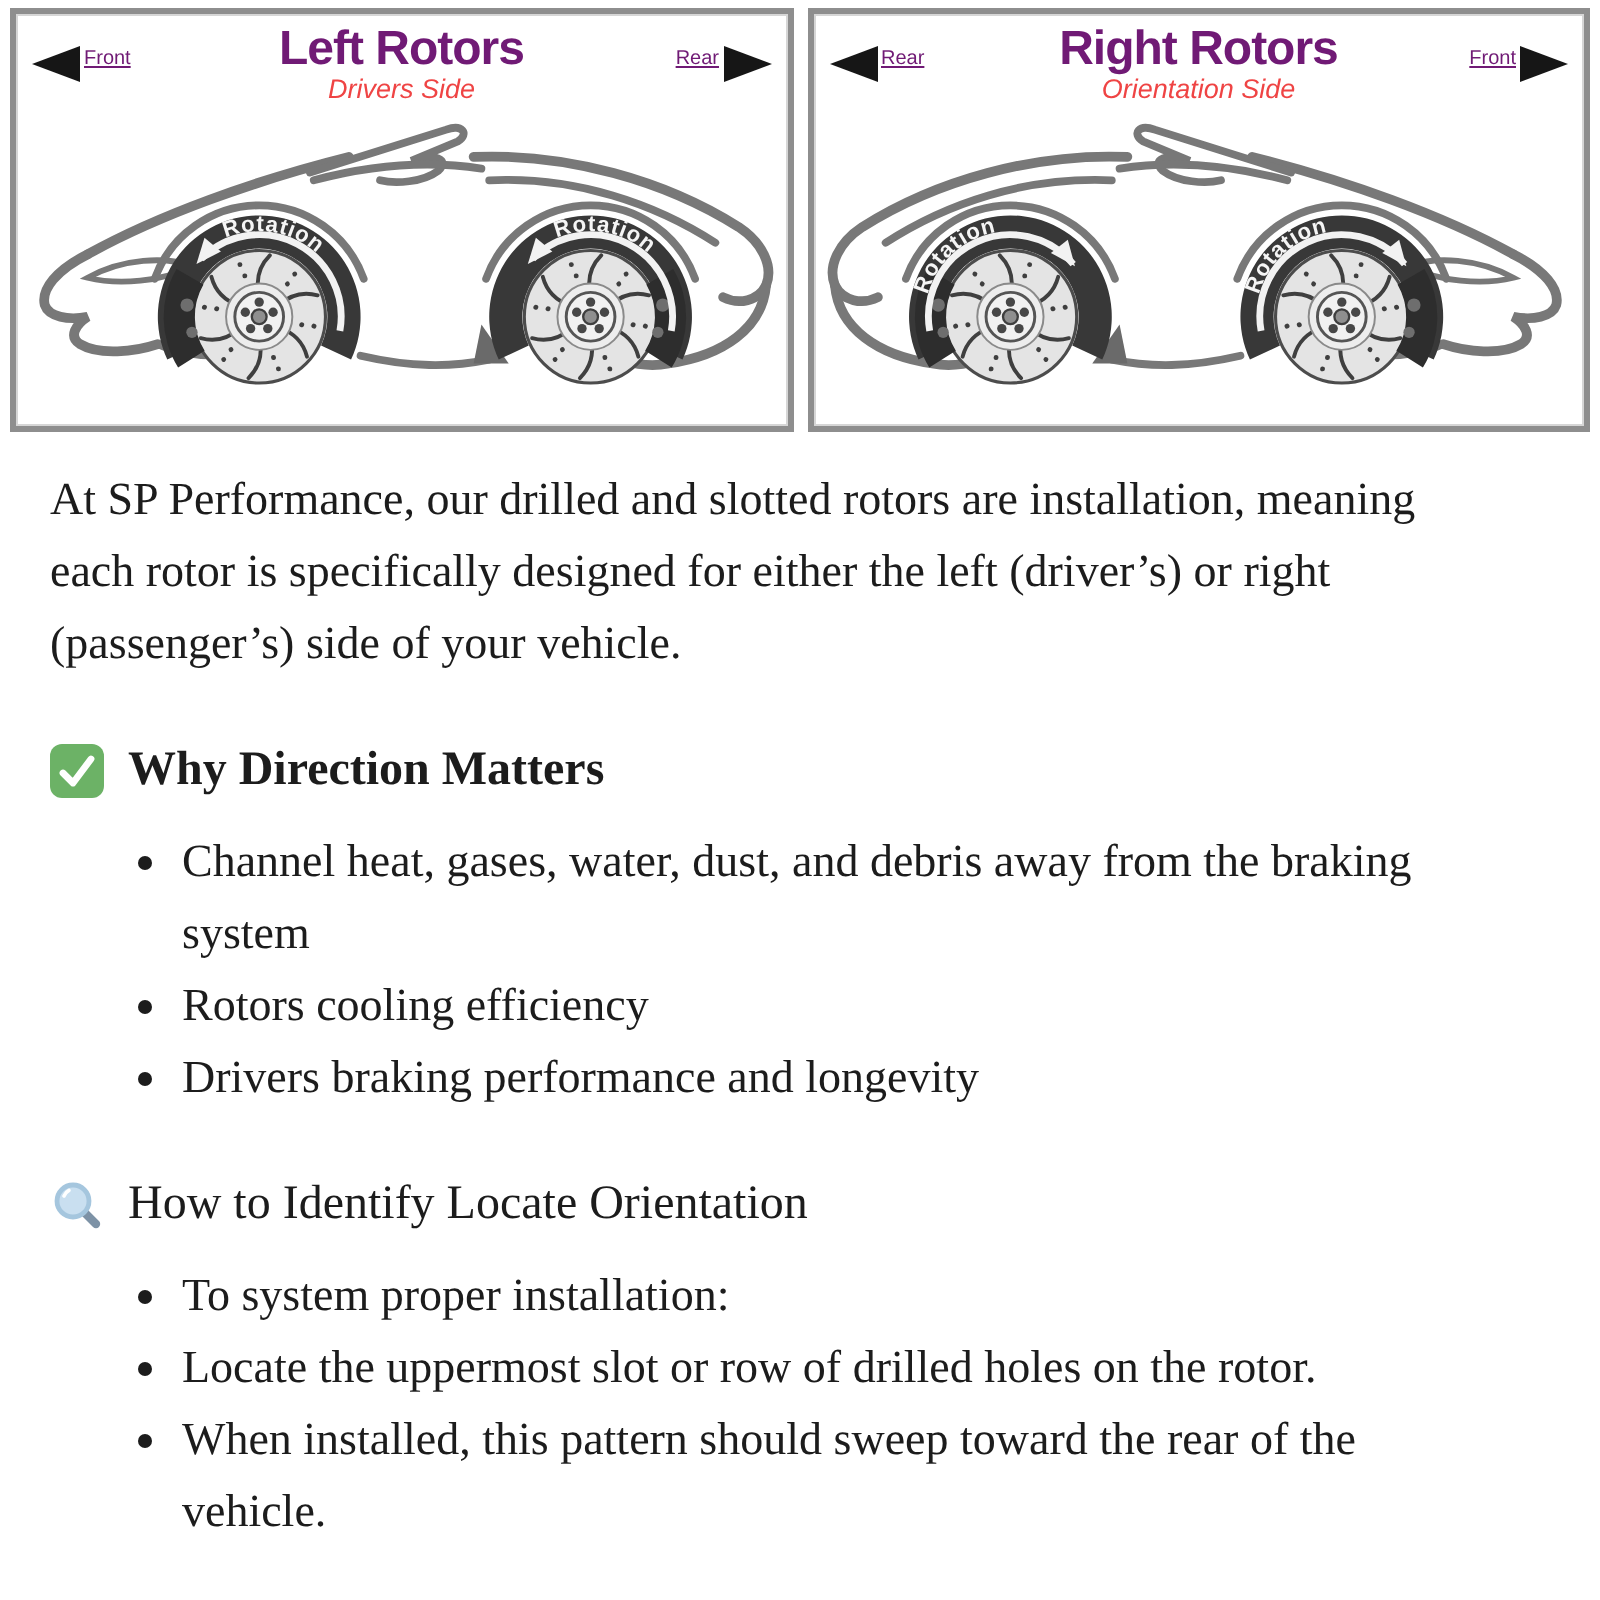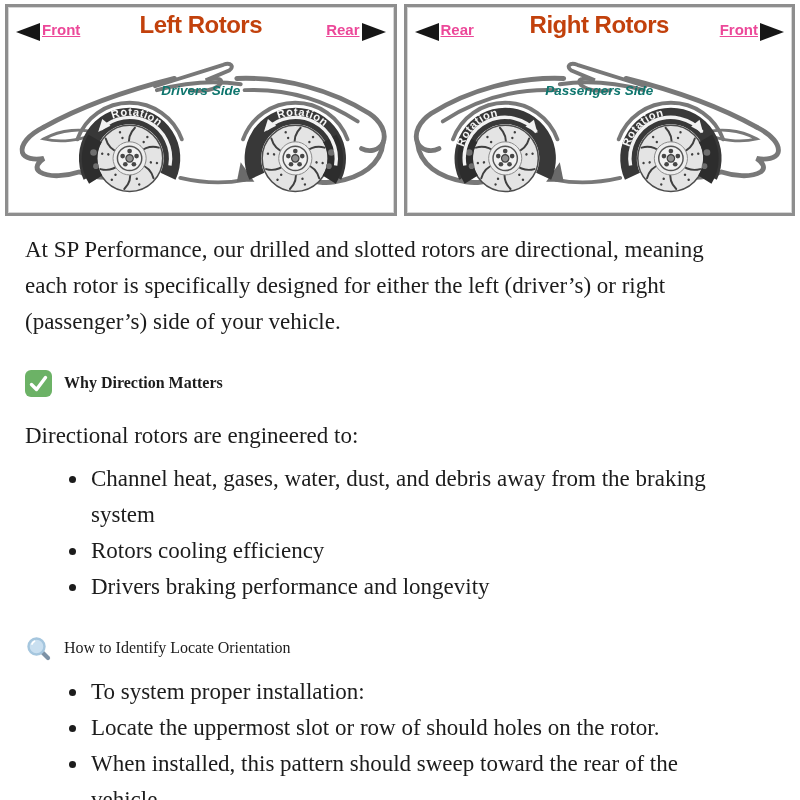--- a/index.html
+++ b/index.html
@@ -27,35 +27,35 @@
   .panel-header{
     position:relative;height:50px;padding-top:5px;
     font-family:"Liberation Sans","DejaVu Sans",sans-serif;
   }
   .dir-label{
     position:absolute;top:10px;display:flex;align-items:center;gap:2px;
   }
   .dir-label.left{left:8px;}
   .dir-label.right{right:8px;}
   .dir-text{
-    font-weight:bold;font-size:15px;text-decoration:underline;color:#ec4899;
+    font-weight:normal;font-size:10px;text-decoration:underline;color:#701a75;
   }
   .tri{width:0;height:0;display:inline-block;}
   .tri-left{border-top:9px solid transparent;border-bottom:9px solid transparent;border-right:24px solid #161616;margin-top:6px;}
   .tri-right{border-top:9px solid transparent;border-bottom:9px solid transparent;border-left:24px solid #161616;margin-top:6px;}
   .title-block{text-align:center;}
-  .panel-title{font-weight:bold;font-size:24px;letter-spacing:-0.5px;color:#c2410c;line-height:1.05;}
-  .panel-subtitle{font-weight:bold;font-style:italic;font-size:13.5px;color:#0f766e;margin-top:46px;}
+  .panel-title{font-weight:bold;font-size:24px;letter-spacing:-0.5px;color:#701a75;line-height:1.05;}
+  .panel-subtitle{font-weight:normal;font-style:italic;font-size:13.5px;color:#ef4444;}
   .panel svg.car{display:block;width:100%;height:154px;}
 
   .content{padding:0 25px;max-width:775px;}
   .intro{font-size:23px;line-height:36px;margin-top:16px;}
   .sec-heading{
     display:flex;align-items:center;gap:12px;
-    font-size:16px;margin-top:30px;line-height:1.3;
+    font-size:24px;margin-top:30px;line-height:1.3;
   }
   .sec-heading .h-text{font-weight:bold;}
   .sec-heading.plain .h-text{font-weight:normal;}
   .emoji{width:27px;height:27px;flex:0 0 auto;display:inline-block;}
   .check-box{background:var(--check-green);border-radius:6px;}
   .lead{font-size:23px;margin-top:26px;}
   ul.blist{margin:12px 0 0 0;padding-left:64px;font-size:23px;line-height:36px;list-style:disc;}
   ul.blist li{padding-left:2px;font-family:Liberation Serif, serif;}
 </style>
 </head>
@@ -191,21 +191,21 @@
   </div>
 
   <div class="panel">
     <div class="panel-header">
       <div class="dir-label left">
         <span class="tri tri-left"></span>
         <span class="dir-text">Rear</span>
       </div>
       <div class="title-block">
         <div class="panel-title">Right Rotors</div>
-        <div class="panel-subtitle">Passengers Side</div>
+        <div class="panel-subtitle">Orientation Side</div>
       </div>
       <div class="dir-label right">
         <span class="dir-text">Front</span>
         <span class="tri tri-right"></span>
       </div>
     </div>
     <svg class="car" viewBox="0 0 390 158">
       <use href="#car-body" transform="translate(390,0) scale(-1,1)"></use>
       <g transform="translate(98,104)">
         <path d="M -41.4 7.3 A 42 42 0 0 1 32.2 -27.0" fill="none" stroke="#f2f2f2" stroke-width="3.5"></path>
@@ -222,49 +222,48 @@
         <text font-family="Liberation Sans, DejaVu Sans, sans-serif" font-size="11.5" font-weight="bold" fill="#f5f5f5" letter-spacing="0.5">
           <textPath href="#tR2" startOffset="8%">Rotation</textPath>
         </text>
       </g>
     </svg>
   </div>
 </div>
 
 <div class="content">
 
-  <p class="intro">At SP Performance, our drilled and slotted rotors are directional, meaning each rotor is specifically designed for either the left (driver’s) or right (passenger’s) side of your vehicle.</p>
+  <p class="intro">At SP Performance, our drilled and slotted rotors are installation, meaning each rotor is specifically designed for either the left (driver’s) or right (passenger’s) side of your vehicle.</p>
 
   <div class="sec-heading">
     <span class="emoji check-box">
       <svg viewBox="0 0 27 27" width="27" height="27">
           <path d="M 6.5 14.5 L 11.5 19.5 L 20.5 7.5" fill="none" stroke="#ffffff" stroke-width="3.4" stroke-linecap="round" stroke-linejoin="round"></path>
         </svg>
     </span>
     <span class="h-text">Why Direction Matters</span>
   </div>
 
-  <p class="lead">Directional rotors are engineered to:</p>
 
   <ul class="blist">
     <li>Channel heat, gases, water, dust, and debris away from the braking system</li>
     <li>Rotors cooling efficiency</li>
     <li>Drivers braking performance and longevity</li>
   </ul>
 
   <div class="sec-heading plain">
     <span class="emoji">
       <svg viewBox="0 0 27 27" width="27" height="27">
         <line x1="17.5" y1="17.5" x2="23" y2="23" stroke="#7d92a6" stroke-width="4.2" stroke-linecap="round"></line>
         <circle cx="11.5" cy="11.5" r="8" fill="#c9dff0" stroke="#a5c6de" stroke-width="2.4"></circle>
         <path d="M 7 9 A 5.5 5.5 0 0 1 9.5 6.2" fill="none" stroke="#ffffff" stroke-width="1.8" stroke-linecap="round"></path>
       </svg>
     </span>
     <span class="h-text">How to Identify Locate Orientation</span>
   </div>
 
   <ul class="blist">
     <li>To system proper installation:</li>
-    <li>Locate the uppermost slot or row of should holes on the rotor.</li>
+    <li>Locate the uppermost slot or row of drilled holes on the rotor.</li>
     <li>When installed, this pattern should sweep toward the rear of the vehicle.</li>
   </ul>
 
 </div>
 
 </body></html>

